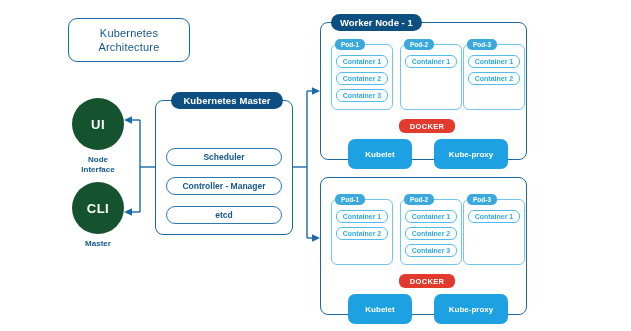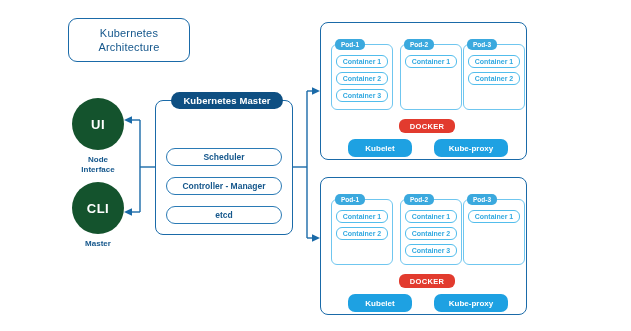--- a/index.html
+++ b/index.html
@@ -87,21 +87,21 @@
     color:#32a9e0;font-weight:bold;font-size:7px;white-space:nowrap;
   }
 
   
   .docker-pill{
     width:56px;height:14px;background:#e23b2e;border-radius:6px;
     display:flex;align-items:center;justify-content:center;
     color:#fff;font-weight:bold;font-size:7.5px;letter-spacing:.3px;
   }
   .blue-pill{
-    height:18px;background:#1ea1e2;border-radius:7px;padding:0 10px;
+    height:30px;background:#1ea1e2;border-radius:7px;padding:0 10px;
     display:flex;align-items:center;justify-content:center;
     color:#fff;font-weight:bold;font-size:8px;white-space:nowrap;
   }
 
   
   .wires{position:absolute;left:0;top:0;width:631px;height:331px;pointer-events:none;}
 </style>
 </head>
 <body>
 
@@ -157,20 +157,21 @@
     <div>Master</div>
   </div>
 
   <div class="abs master"></div>
   <div class="abs master-title">Kubernetes Master</div>
   <div class="abs master-item mi2">Scheduler</div>
   <div class="abs master-item mi3">Controller - Manager</div>
   <div class="abs master-item mi4">etcd</div>
 
   <div class="abs node node1"></div>
+  <div class="abs node-title nt1">Worker Node - 1</div>
 
   <div class="abs pod pod-h1" style="left:331px;top:44px;"></div>
   <div class="abs pod-label" style="left:335px;top:39px;">Pod-1</div>
   <div class="abs container-box" style="left:336px;top:55px;">Container 1</div>
   <div class="abs container-box" style="left:336px;top:72px;">Container 2</div>
   <div class="abs container-box" style="left:336px;top:89px;">Container 3</div>
 
   <div class="abs pod pod-h1" style="left:400px;top:44px;"></div>
   <div class="abs pod-label" style="left:404px;top:39px;">Pod-2</div>
   <div class="abs container-box" style="left:405px;top:55px;">Container 1</div>

